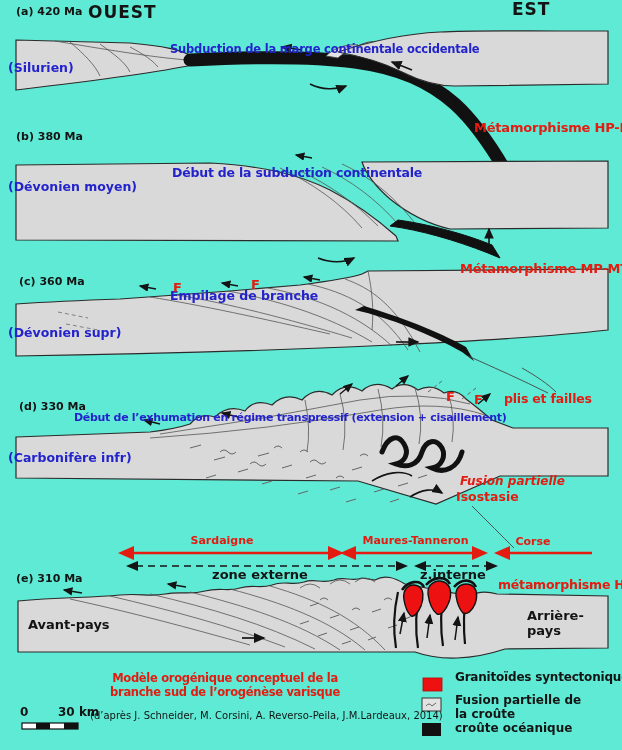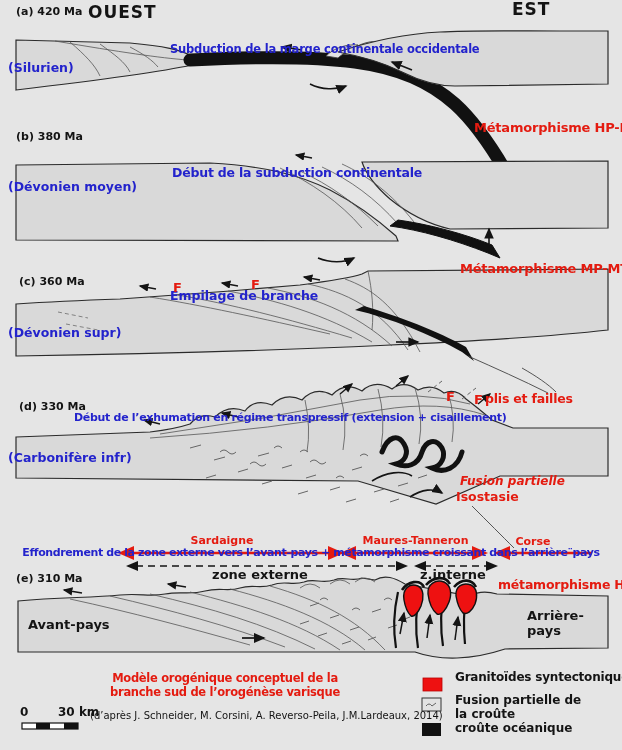--- a/index.html
+++ b/index.html
@@ -1,16 +1,16 @@
 <!DOCTYPE html>
 <html><head>
 <meta charset="utf-8">
 <style>
   html,body{margin:0;padding:0;background:#ffffff;}
-  #stage{position:relative;width:622px;height:750px;background:#e5e5e5;overflow:hidden;
+  #stage{position:relative;width:622px;height:750px;background:#5eead4;overflow:hidden;
          font-family:"DejaVu Sans","Liberation Sans",sans-serif;}
   #drawing{position:absolute;left:0;top:0;}
   .t{position:absolute;white-space:nowrap;line-height:1.1;}
   .b{font-weight:bold;}
   .blue{color:#2323cc;margin-top:36px;}
   .red{color:#e41b10;}
   .blk{color:#141414;}
   .wrap{white-space:normal;}
   .ctr{text-align:center;}
 </style>
@@ -146,25 +146,24 @@
   <div class="t b blue" style="left:170px;top:253px;font-size:12.5px;">Empilage de branche</div>
   <div class="t b red" style="left:460px;top:262px;font-size:13px;letter-spacing:-0.2px;">Métamorphisme MP-MT</div>
   <div class="t b red" style="left:173px;top:281px;font-size:13px;">F</div>
   <div class="t b red" style="left:251px;top:278px;font-size:13px;">F</div>
 
   <div class="t b blue" style="left:74px;top:376px;font-size:11px;letter-spacing:-0.3px;">Début de l’exhumation en régime transpressif (extension + cisaillement)</div>
   <div class="t b blk" style="left:19px;top:401px;font-size:11px;">(d) 330 Ma</div>
   <div class="t b blue" style="left:8px;top:415px;font-size:12.5px;">(Carbonifère infr)</div>
   <div class="t b red" style="left:446px;top:390px;font-size:13px;">F</div>
   <div class="t b red" style="left:474px;top:393px;font-size:13px;">F</div>
-  <div class="t b red" style="left:485px;top:392px;font-size:12.5px;letter-spacing:-0.2px;">plis et failles</div>
+  <div class="t b red" style="left:504px;top:392px;font-size:12.5px;letter-spacing:-0.2px;">plis et failles</div>
   <div class="t b red" style="left:460px;top:475px;font-size:12px;font-style:italic;">Fusion partielle</div>
   <div class="t b red" style="left:456px;top:490px;font-size:12.5px;">Isostasie</div>
 
-  <div class="t b blue ctr" style="left:0px;top:511px;width:622px;font-size:11px;letter-spacing:-0.4px;">Effondrement de la zone externe vers l’avant-pays + métamorphisme croissant dans l’arrière¨pays</div>
   <div class="t b red ctr" style="left:178px;top:535px;width:88px;font-size:11px;">Sardaigne</div>
   <div class="t b red ctr" style="left:358px;top:535px;width:115px;font-size:11px;">Maures-Tanneron</div>
   <div class="t b red ctr" style="left:503px;top:536px;width:60px;font-size:11px;">Corse</div>
   <div class="t b blk ctr" style="left:200px;top:568px;width:120px;font-size:13px;">zone externe</div>
   <div class="t b blk" style="left:420px;top:568px;font-size:13px;">z.interne</div>
   <div class="t b blk" style="left:16px;top:573px;font-size:11px;">(e) 310 Ma</div>
   <div class="t b red" style="left:498px;top:578px;font-size:12.5px;letter-spacing:-0.2px;">métamorphisme HT</div>
   <div class="t b blk" style="left:28px;top:618px;font-size:13px;">Avant-pays</div>
   <div class="t b blk wrap" style="left:527px;top:609px;width:62px;font-size:13px;line-height:1.15;">Arrière-pays</div>
 

